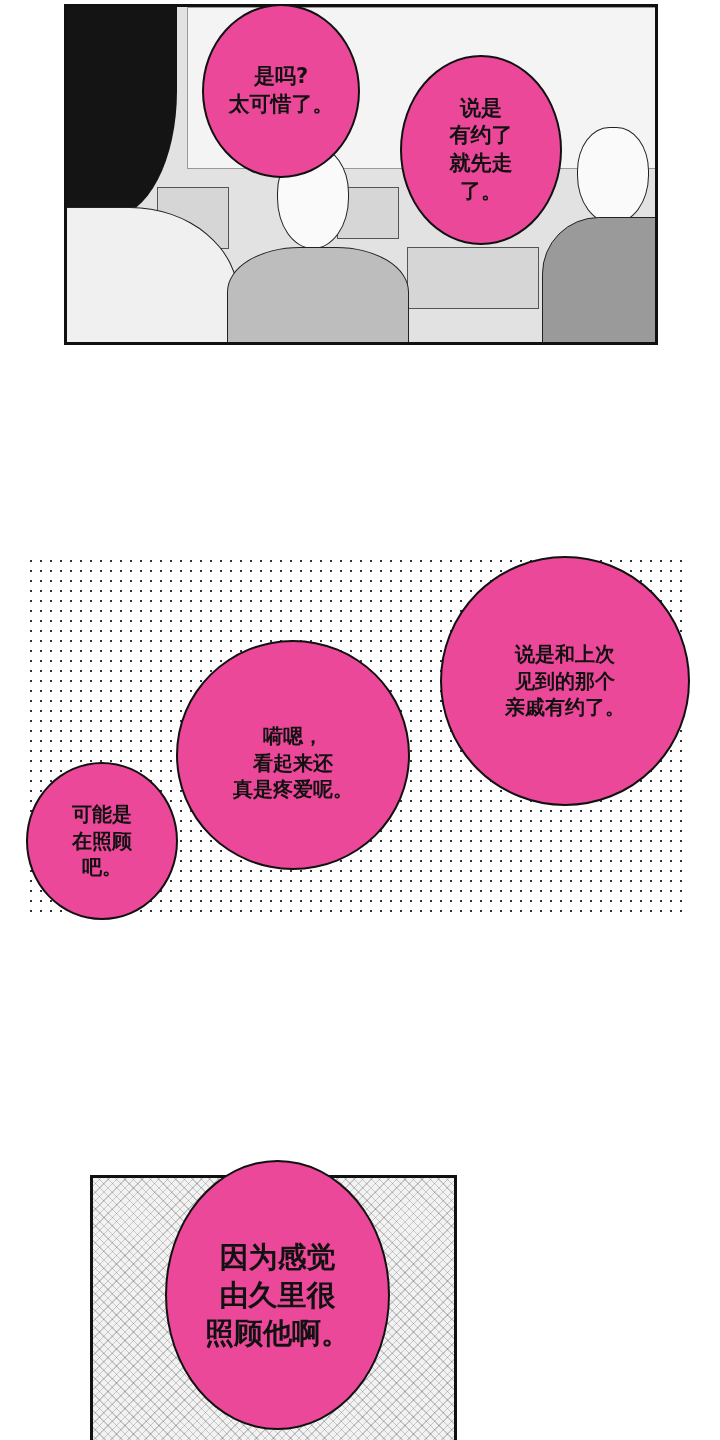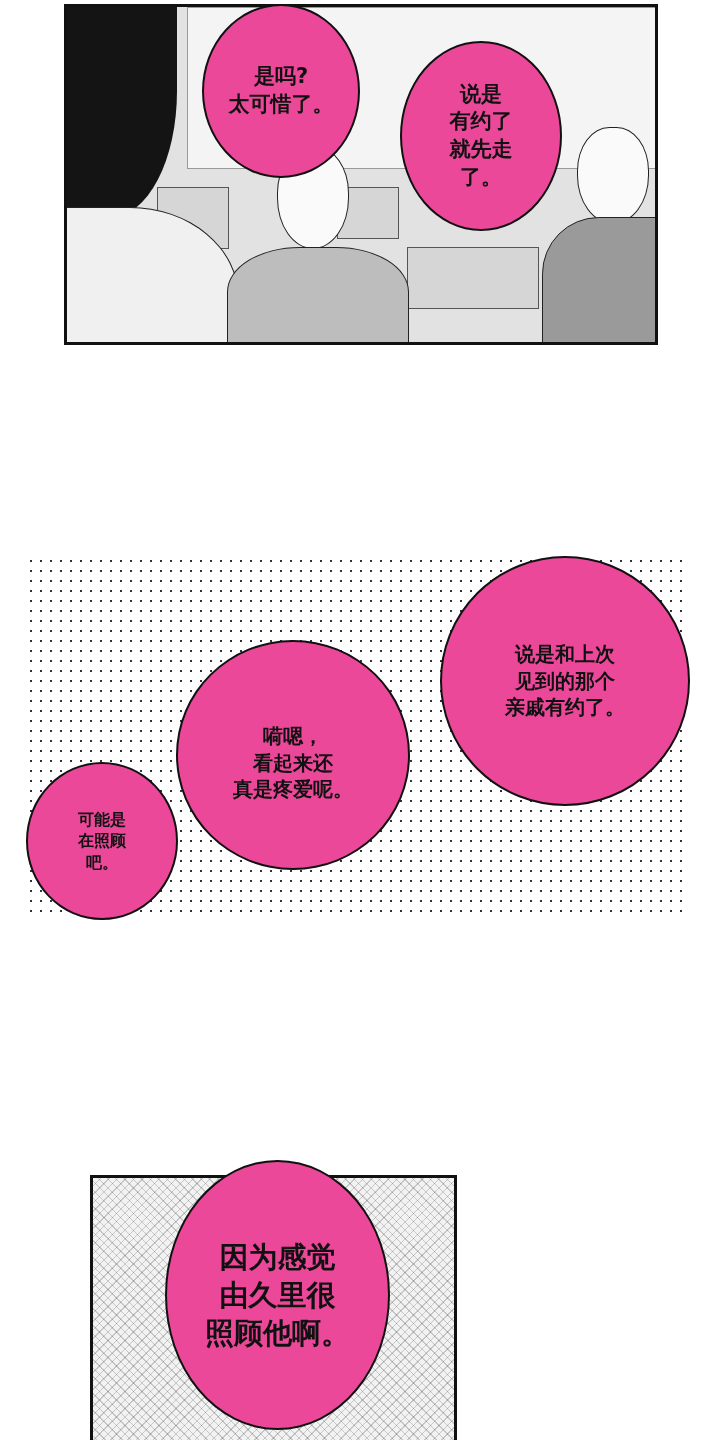--- a/index.html
+++ b/index.html
@@ -37,40 +37,40 @@
   <div class="figure-gray" style="left:-10px;top:200px;width:180px;height:150px;border-radius:0 60% 0 0;background:#f0f0f0;"></div>
   <div class="face" style="left:210px;top:140px;width:70px;height:100px;"></div>
   <div class="figure-gray" style="left:160px;top:240px;width:180px;height:110px;border-radius:40% 40% 0 0;"></div>
   <div class="face" style="left:510px;top:120px;width:70px;height:95px;"></div>
   <div class="figure-gray" style="left:475px;top:210px;width:140px;height:140px;border-radius:40% 0 0 0;background:#9a9a9a;"></div>
 </div>
 <div class="bubble" style="left:202px;top:4px;width:158px;height:174px;">
   <span style="font-size:21px;">是吗?
 太可惜了。</span>
 </div>
-<div class="bubble" style="left:400px;top:41px;width:162px;height:190px;">
+<div class="bubble" style="left:400px;top:55px;width:162px;height:190px;">
   <span style="font-size:21px;">说是
 有约了
 就先走
 了。</span>
 </div>
 
 <div class="dotfield"></div>
 <div class="bubble" style="left:440px;top:556px;width:250px;height:250px;">
   <span style="font-size:20px;">说是和上次
 见到的那个
 亲戚有约了。</span>
 </div>
 <div class="bubble" style="left:176px;top:640px;width:234px;height:230px;">
   <span style="font-size:20px;margin-top:16px;">嗬嗯，
 看起来还
 真是疼爱呢。</span>
 </div>
 <div class="bubble" style="left:26px;top:762px;width:152px;height:158px;">
-  <span style="font-size:16px;">可能是
+  <span style="font-size:20px;">可能是
 在照顾
 吧。</span>
 </div>
 
 <div class="panel" id="panel3"></div>
 <div class="bubble" style="left:165px;top:1160px;width:225px;height:270px;align-items:center;">
   <span style="font-size:29px;">因为感觉
 由久里很
 照顾他啊。</span>
 </div>

